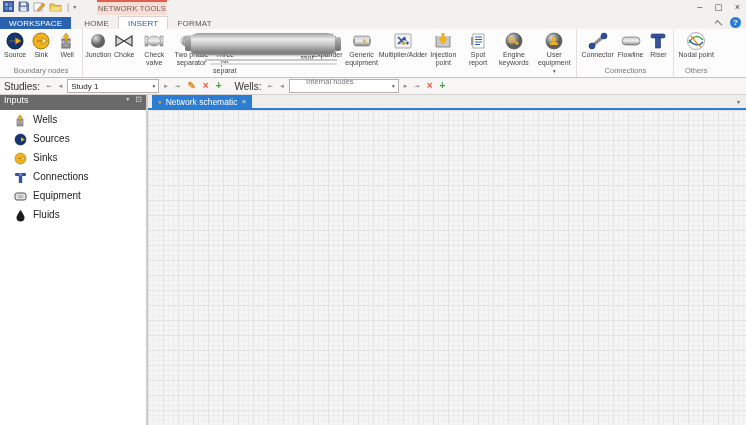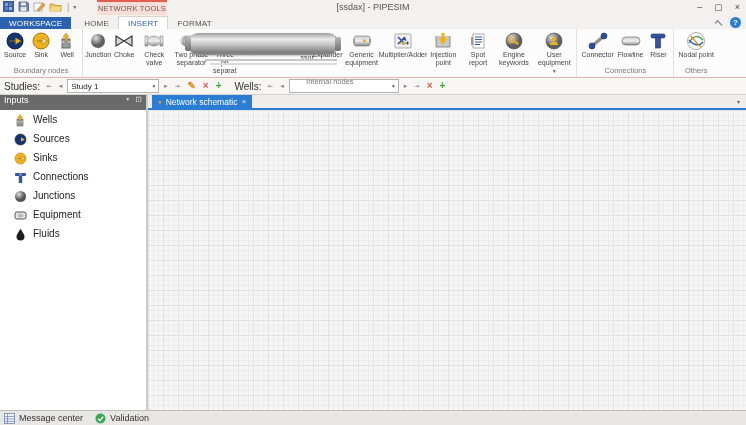--- a/index.html
+++ b/index.html
@@ -119,21 +119,20 @@
           <rect x="1" y="2" width="8" height="8" fill="#fdfdfd" stroke="#9a9a9a" stroke-width="0.8"></rect>
           <path d="M4 9 L10 2 L12 4 L6 10 Z" fill="#e8a13a" stroke="#b6782a" stroke-width="0.6"></path>
         </svg>
       <svg width="13" height="11">
           <path d="M1 3 h4 l1 1.5 h6 V10 H1 Z" fill="#f0c75a" stroke="#b8912e" stroke-width="0.8"></path>
           <path d="M2 6 h10 l-1.2 4 H1 Z" fill="#f7da85"></path>
         </svg>
       <span class="qat-sep">|</span>
       <span class="qat-drop">▾</span>
     </div>
-    <div class="title-text">[ssdax] - PIPESIM</div>
     <div class="contextual-tab">NETWORK TOOLS</div>
     <div class="win-btns">
       <span class="win-btn">–</span>
       <span class="win-btn">▢</span>
       <span class="win-btn">×</span>
     </div>
   </div>
 
   <div class="tabrow">
     <div class="rtab workspace">WORKSPACE</div>
@@ -455,32 +454,20 @@
         <div class="side-item">
           <svg width="13" height="13">
               <rect x="1" y="2" width="11" height="3" rx="1" fill="#35539f"></rect>
               <rect x="4.8" y="4" width="3.4" height="8" fill="#35539f"></rect>
               <circle cx="6.5" cy="3.5" r="1.2" fill="#7fa0d8"></circle>
             </svg>
           <span>Connections</span>
         </div>
         <div class="side-item">
           <svg width="13" height="13">
-              <defs>
-                <radialGradient id="sph2" cx="35%" cy="30%">
-                  <stop offset="0%" stop-color="#dcdcdc"></stop>
-                  <stop offset="100%" stop-color="#555"></stop>
-                </radialGradient>
-              </defs>
-              <circle cx="6.5" cy="6.5" r="5.5" fill="url(#sph2)"></circle>
-            </svg>
-          <span>Junctions</span>
-        </div>
-        <div class="side-item">
-          <svg width="13" height="13">
               <rect x="1" y="3" width="11" height="7" rx="2" fill="#e8e8e8" stroke="#555" stroke-width="1"></rect>
               <ellipse cx="6.5" cy="6.5" rx="3" ry="2" fill="#bdbdbd"></ellipse>
             </svg>
           <span>Equipment</span>
         </div>
         <div class="side-item">
           <svg width="13" height="13">
               <path d="M6.5 1 C6.5 1 2.5 6.2 2.5 8.6 a4 4 0 0 0 8 0 C10.5 6.2 6.5 1 6.5 1 Z" fill="#1c1c1c"></path>
             </svg>
           <span>Fluids</span>
@@ -494,30 +481,14 @@
           <span class="dot">●</span>
           <span>Network schematic</span>
           <span class="tab-close">×</span>
         </div>
         <span class="tabstrip-arrow">▾</span>
       </div>
       <div class="canvas"></div>
     </div>
   </div>
 
-  <div class="statusbar">
-    <div class="status-item">
-      <svg width="11" height="11">
-          <rect x="0.5" y="0.5" width="10" height="10" fill="#eef3fa" stroke="#6d83a8" stroke-width="0.8"></rect>
-          <path d="M1 3.5 h9 M1 6 h9 M1 8.5 h9 M3.5 1 v9" stroke="#6d83a8" stroke-width="0.7"></path>
-        </svg>
-      <span>Message center</span>
-    </div>
-    <div class="status-item">
-      <svg width="11" height="11">
-          <circle cx="5.5" cy="5.5" r="5" fill="#34a853"></circle>
-          <path d="M3 5.8 L5 7.6 L8.2 3.6" stroke="#fff" stroke-width="1.4" fill="none"></path>
-        </svg>
-      <span>Validation</span>
-    </div>
-  </div>
 
 </div>
 
 </body></html>

